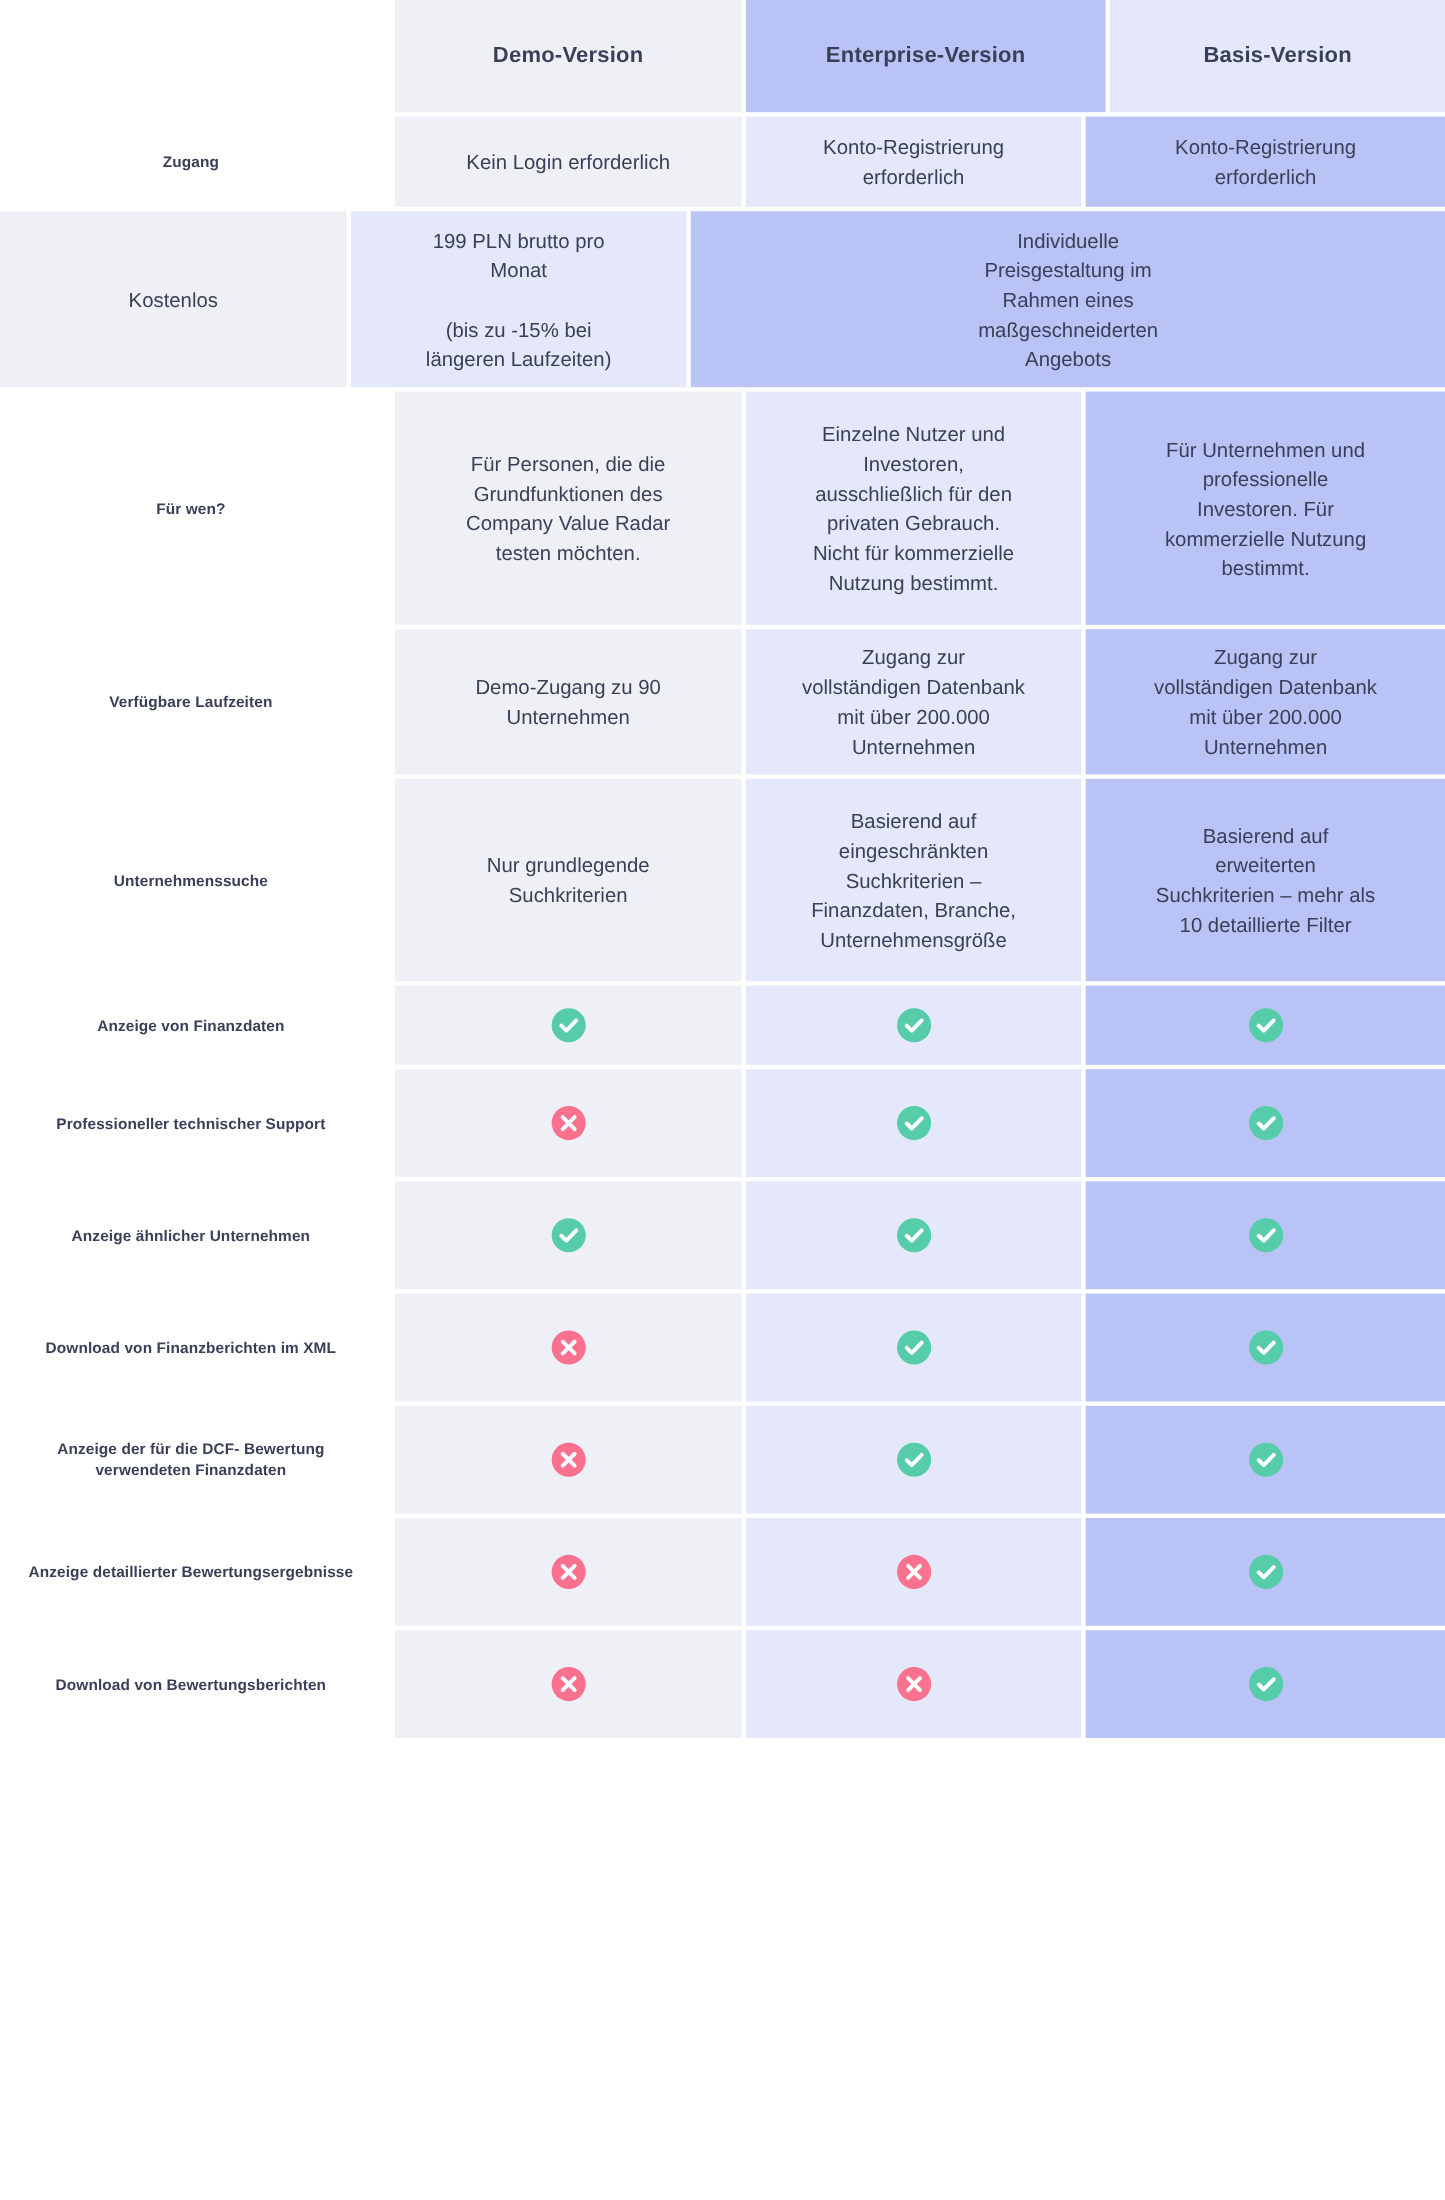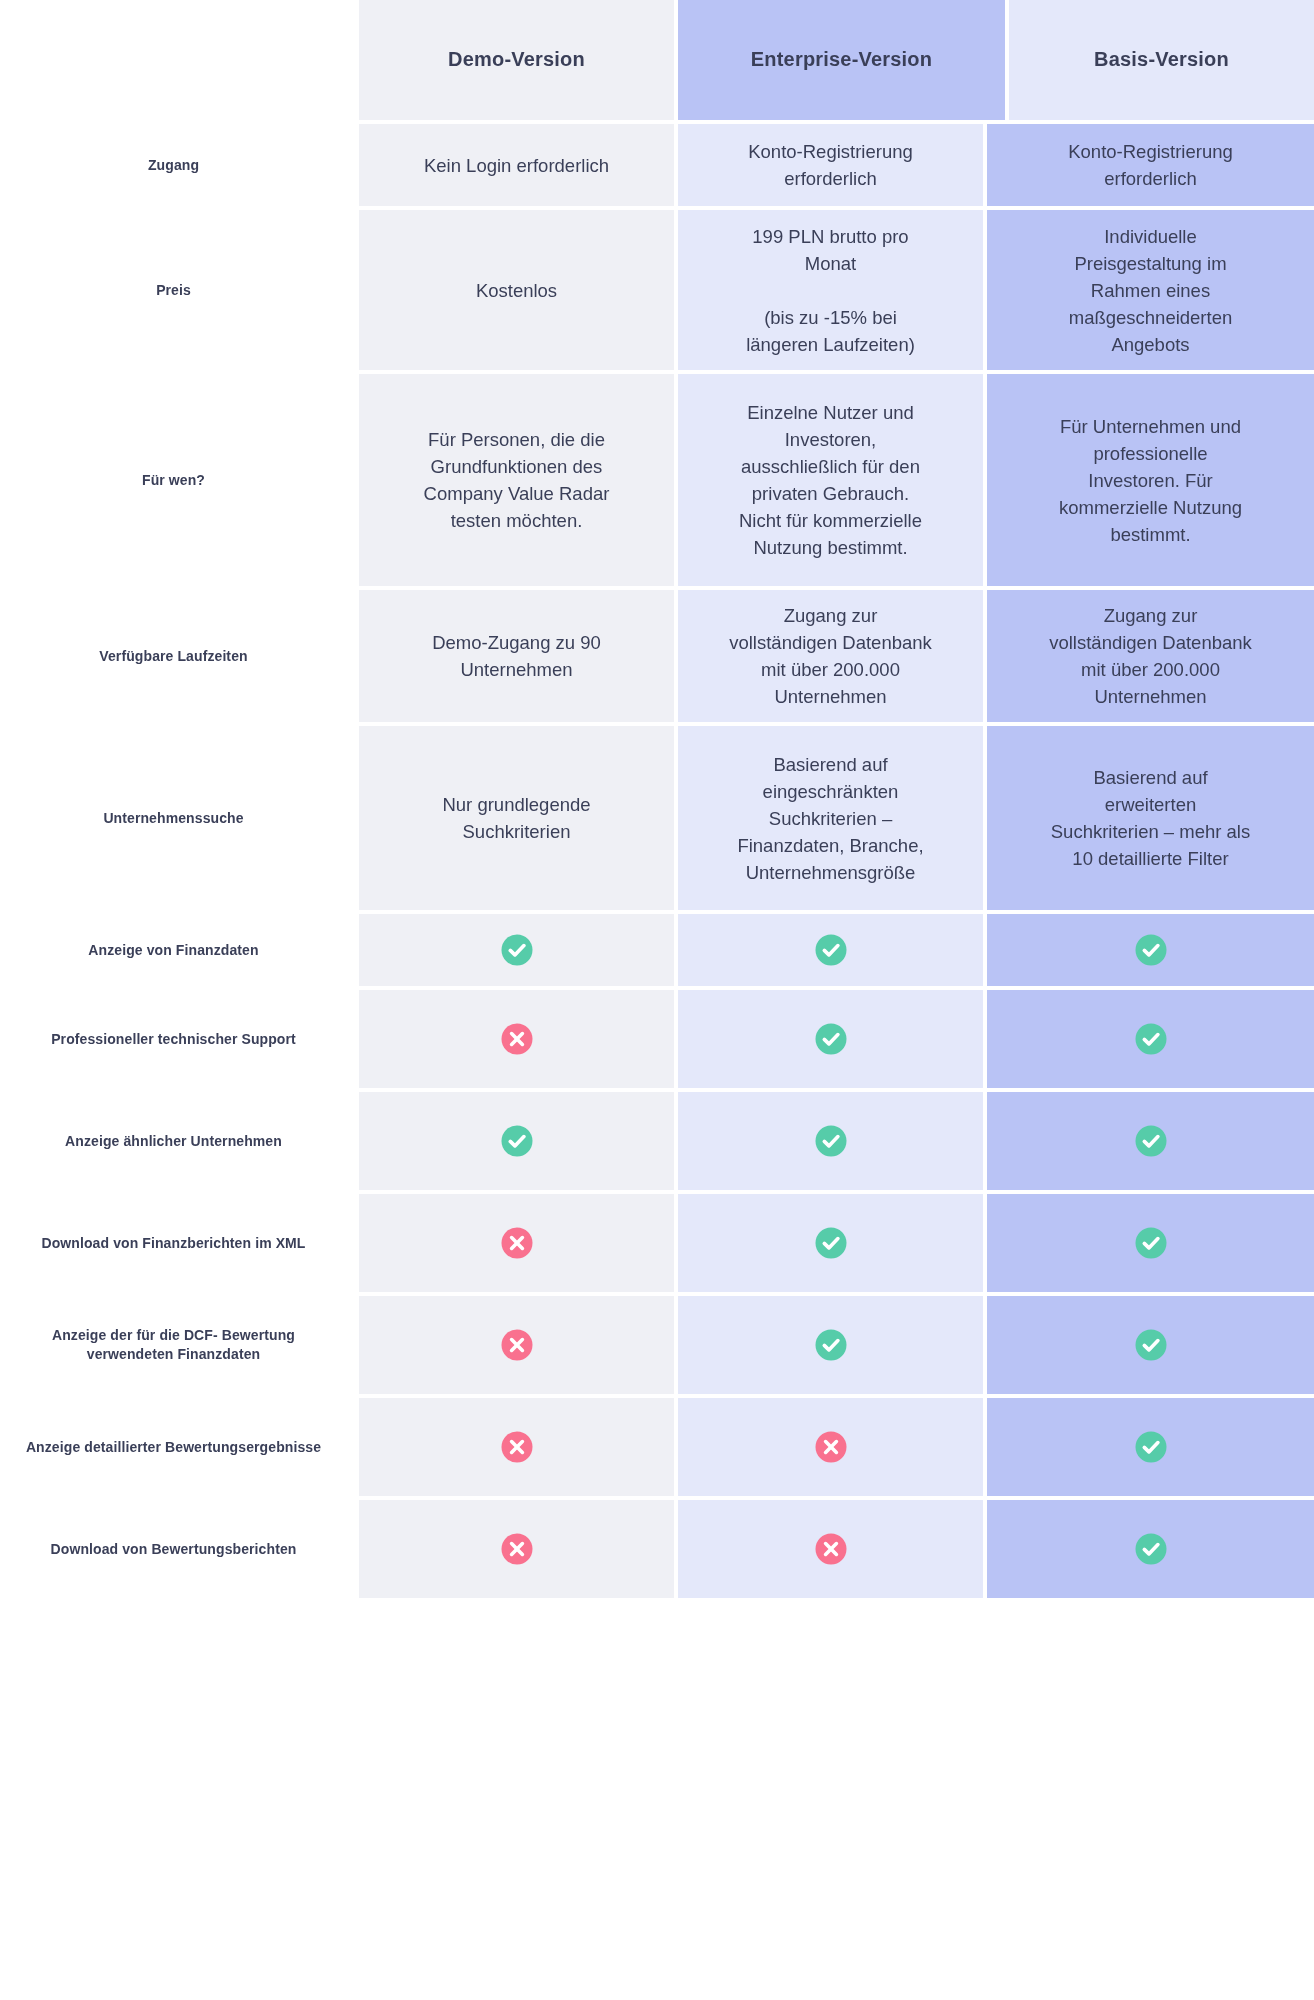--- a/index.html
+++ b/index.html
@@ -64,21 +64,21 @@
   .cell.demo  { background: #eff0f5; }
   .cell.basis { background: #e4e8fa; }
   .cell.ent   { background: #b9c3f5; }
 
   
   .header-row .cell {
     font-size: 20px;
     font-weight: 700;
     letter-spacing: 0.2px;
   }
-  .header-row { height: 120px; }
+  .header-row { height: 102px; }
   .header-row .c-label { background: #ffffff; }
 
   
   .row-zugang   { height: 82px; }
   .row-preis    { height: 160px; }
   .row-fuerwen  { height: 212px; }
   .row-db       { height: 132px; }
   .row-suche    { height: 184px; }
   .row-icon     { height: 72px; }
   .row-icon-tall{ height: 98px; }
@@ -118,23 +118,20 @@
       <div class="cell basis c-basis">
         <span class="cell-text">Konto-Registrierung
 erforderlich</span>
       </div>
       <div class="cell ent c-ent">
         <span class="cell-text">Konto-Registrierung
 erforderlich</span>
       </div>
     </div>
     <div class="trow row-preis">
-      <div class="c-label">
-        <span class="label-text cell-text">Preis</span>
-      </div>
       <div class="cell demo c-demo">
         <span class="cell-text">Kostenlos</span>
       </div>
       <div class="cell basis c-basis">
         <span class="cell-text">199 PLN brutto pro
 Monat
 
 (bis zu -15% bei
 längeren Laufzeiten)</span>
       </div>

